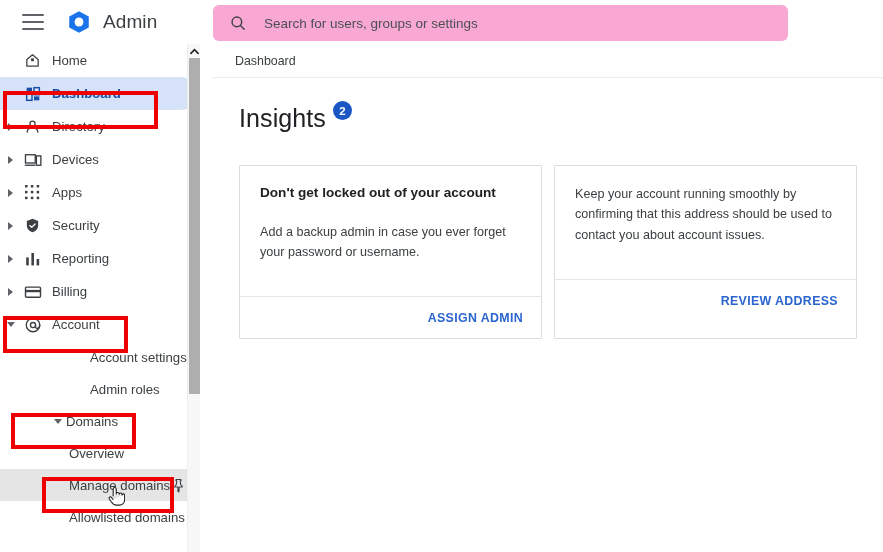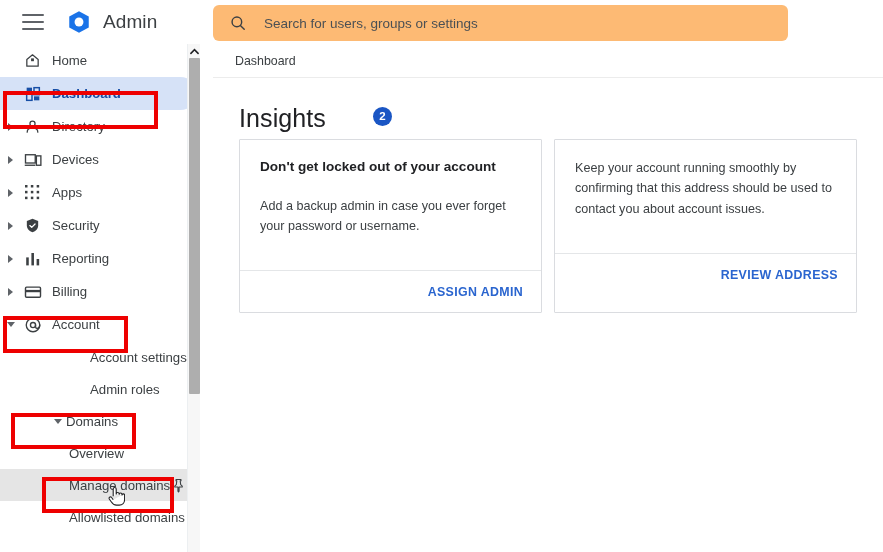--- a/index.html
+++ b/index.html
@@ -34,21 +34,21 @@
     margin-left: 11px;
     font-size: 19px;
     color: #3c4043;
     letter-spacing: .1px;
     white-space: nowrap;
   }
 
   .searchbar {
     position: absolute; left: 213px; top: 5px;
     width: 575px; height: 36px;
-    background: #fdba74;
+    background: #f9a8d4;
     border-radius: 6px;
     display: flex; align-items: center;
     cursor: text;
   }
   .search-icon { margin-left: 16px; width: 18px; height: 18px; display: block; flex: 0 0 auto; }
   .search-text {
     margin-left: 17px;
     font-size: 13.5px;
     color: #4b5054;
     white-space: nowrap;
@@ -152,23 +152,22 @@
     height: 34px;
     display: flex; align-items: center;
     padding-left: 22px;
     font-size: 12.4px;
     color: #3c4043;
     border-bottom: 1px solid #ececec;
   }
   .content { padding: 28px 26px 0 26px; }
 
   .insights-head {
-    display: flex; align-items: center;
-    margin-bottom: 8px;
-    gap: 40px;
+    display: flex; align-items: flex-start;
+    margin-bottom: 34px;
   }
   .insights-title {
     font-size: 25px;
     color: #202124;
     letter-spacing: .1px;
     line-height: 1;
   }
   .insights-badge {
     margin-left: 7px; margin-top: -5px;
     width: 19px; height: 19px;

